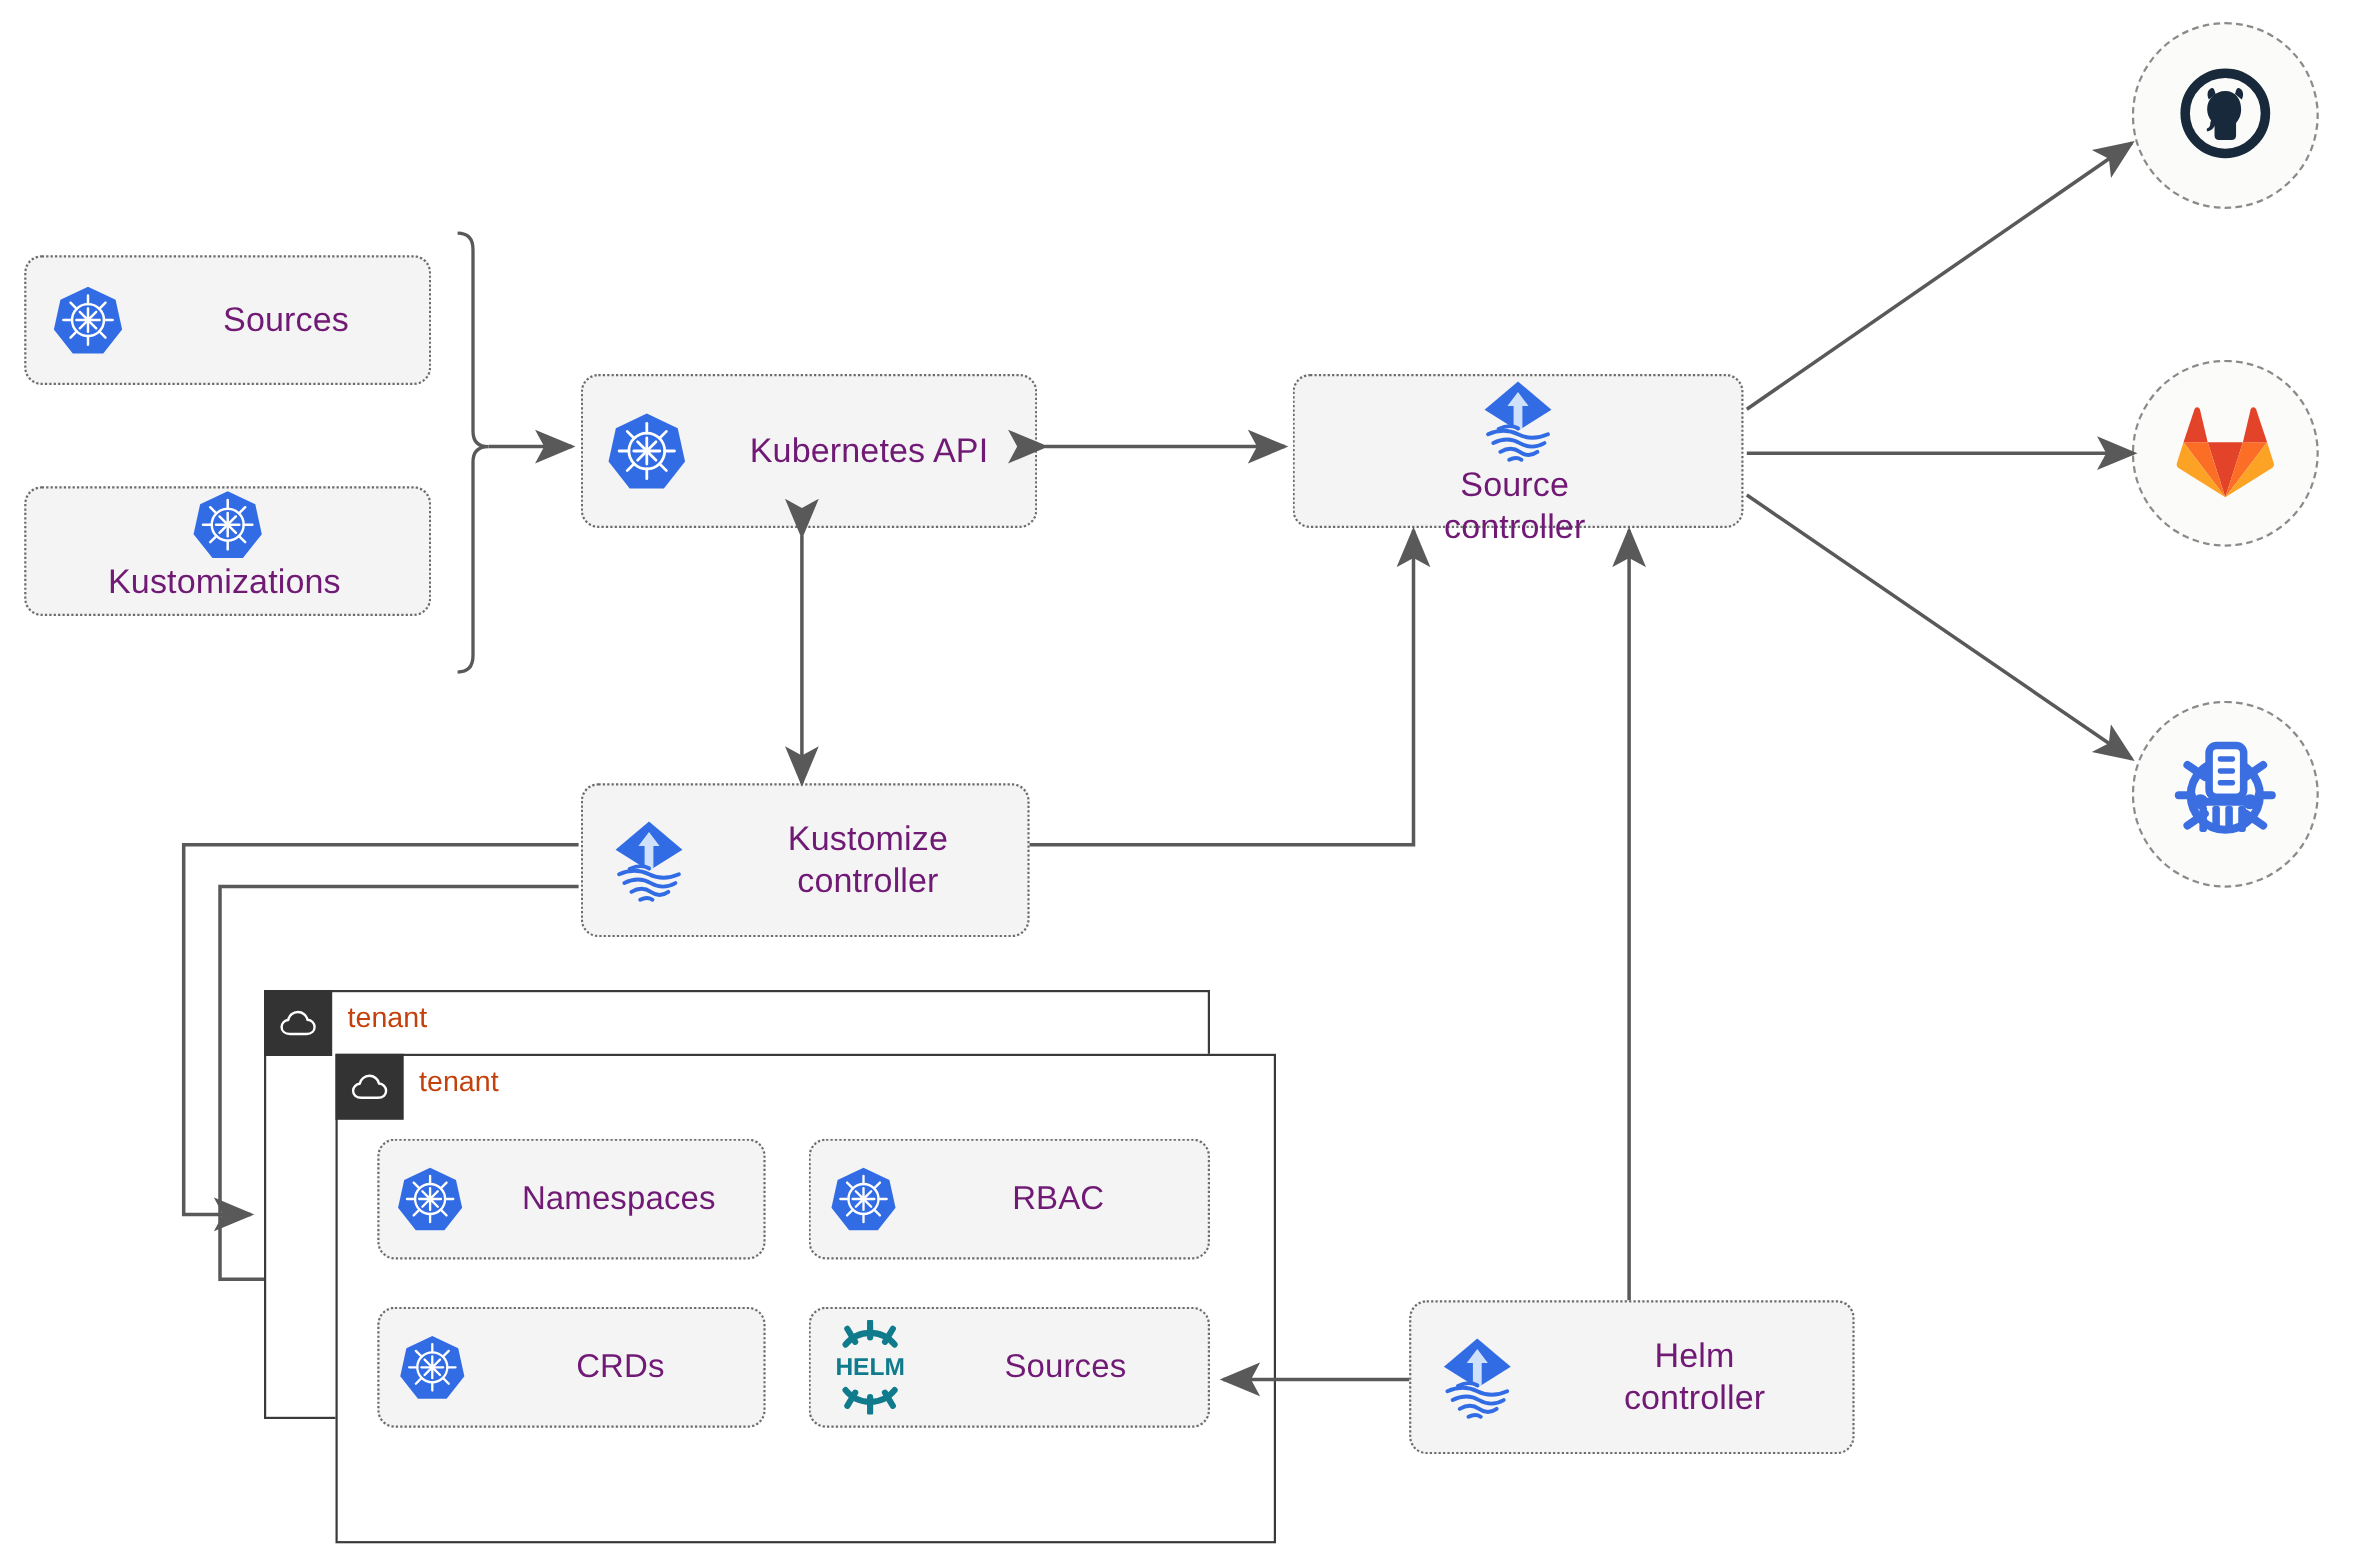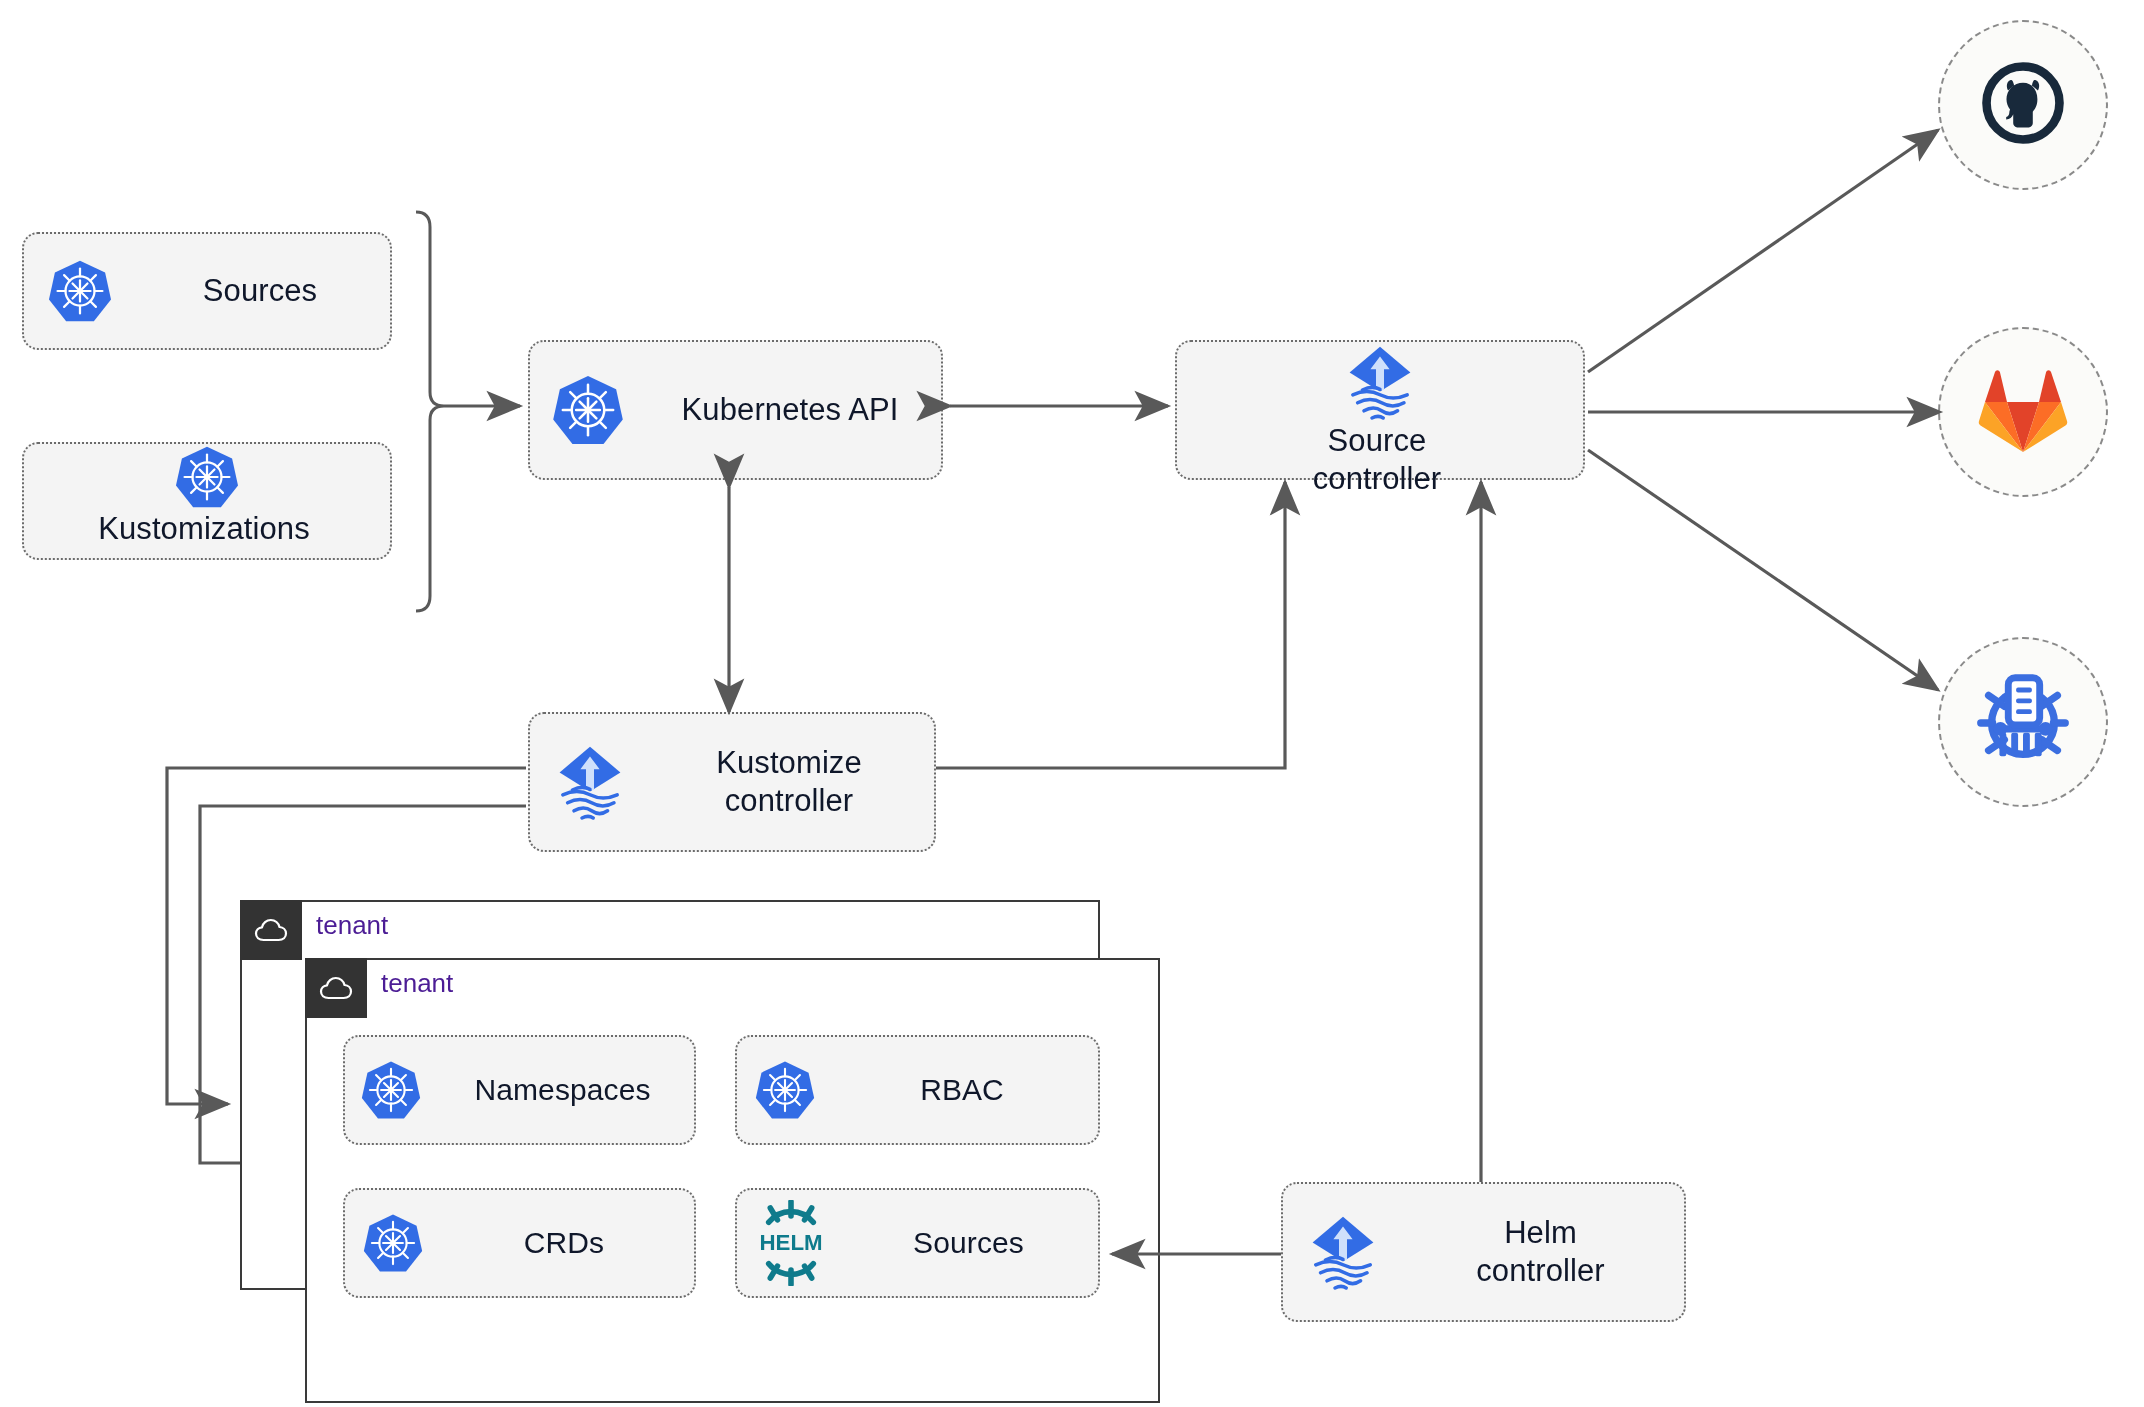--- a/index.html
+++ b/index.html
@@ -14,21 +14,21 @@
     border:2.5px dotted #6b6b6b;
     border-radius:16px;
     display:flex;
     align-items:center;
     z-index:6;
   }
   .node .ico{flex:0 0 auto;display:flex;align-items:center;justify-content:center;}
   .node .lbl{
     flex:1 1 auto;
     text-align:center;
-    color:#0f172a;
+    color:#701a75;
     font-size:31px;
     line-height:1.22;
     letter-spacing:.1px;
     white-space:pre-line;
     padding-right:6px;
   }
   .node.small .lbl{font-size:30px;}
 
   
   .circ{
@@ -52,21 +52,21 @@
   .tenant .tab{
     position:absolute;
     left:-2.5px;top:-2.5px;
     width:62px;height:60px;
     background:#333333;
     display:flex;align-items:center;justify-content:center;
   }
   .tenant .tname{
     position:absolute;
     left:74px;top:8px;
-    font-size:26px;color:#4c1d95;
+    font-size:26px;color:#c2410c;
   }
 
   
   #wires{position:absolute;left:0;top:0;width:2144px;height:1407px;z-index:9;pointer-events:none;}
   #wires-under{position:absolute;left:0;top:0;width:2144px;height:1407px;z-index:2;pointer-events:none;}
 </style>
 </head>
 <body>
 
 <div id="canvas">

